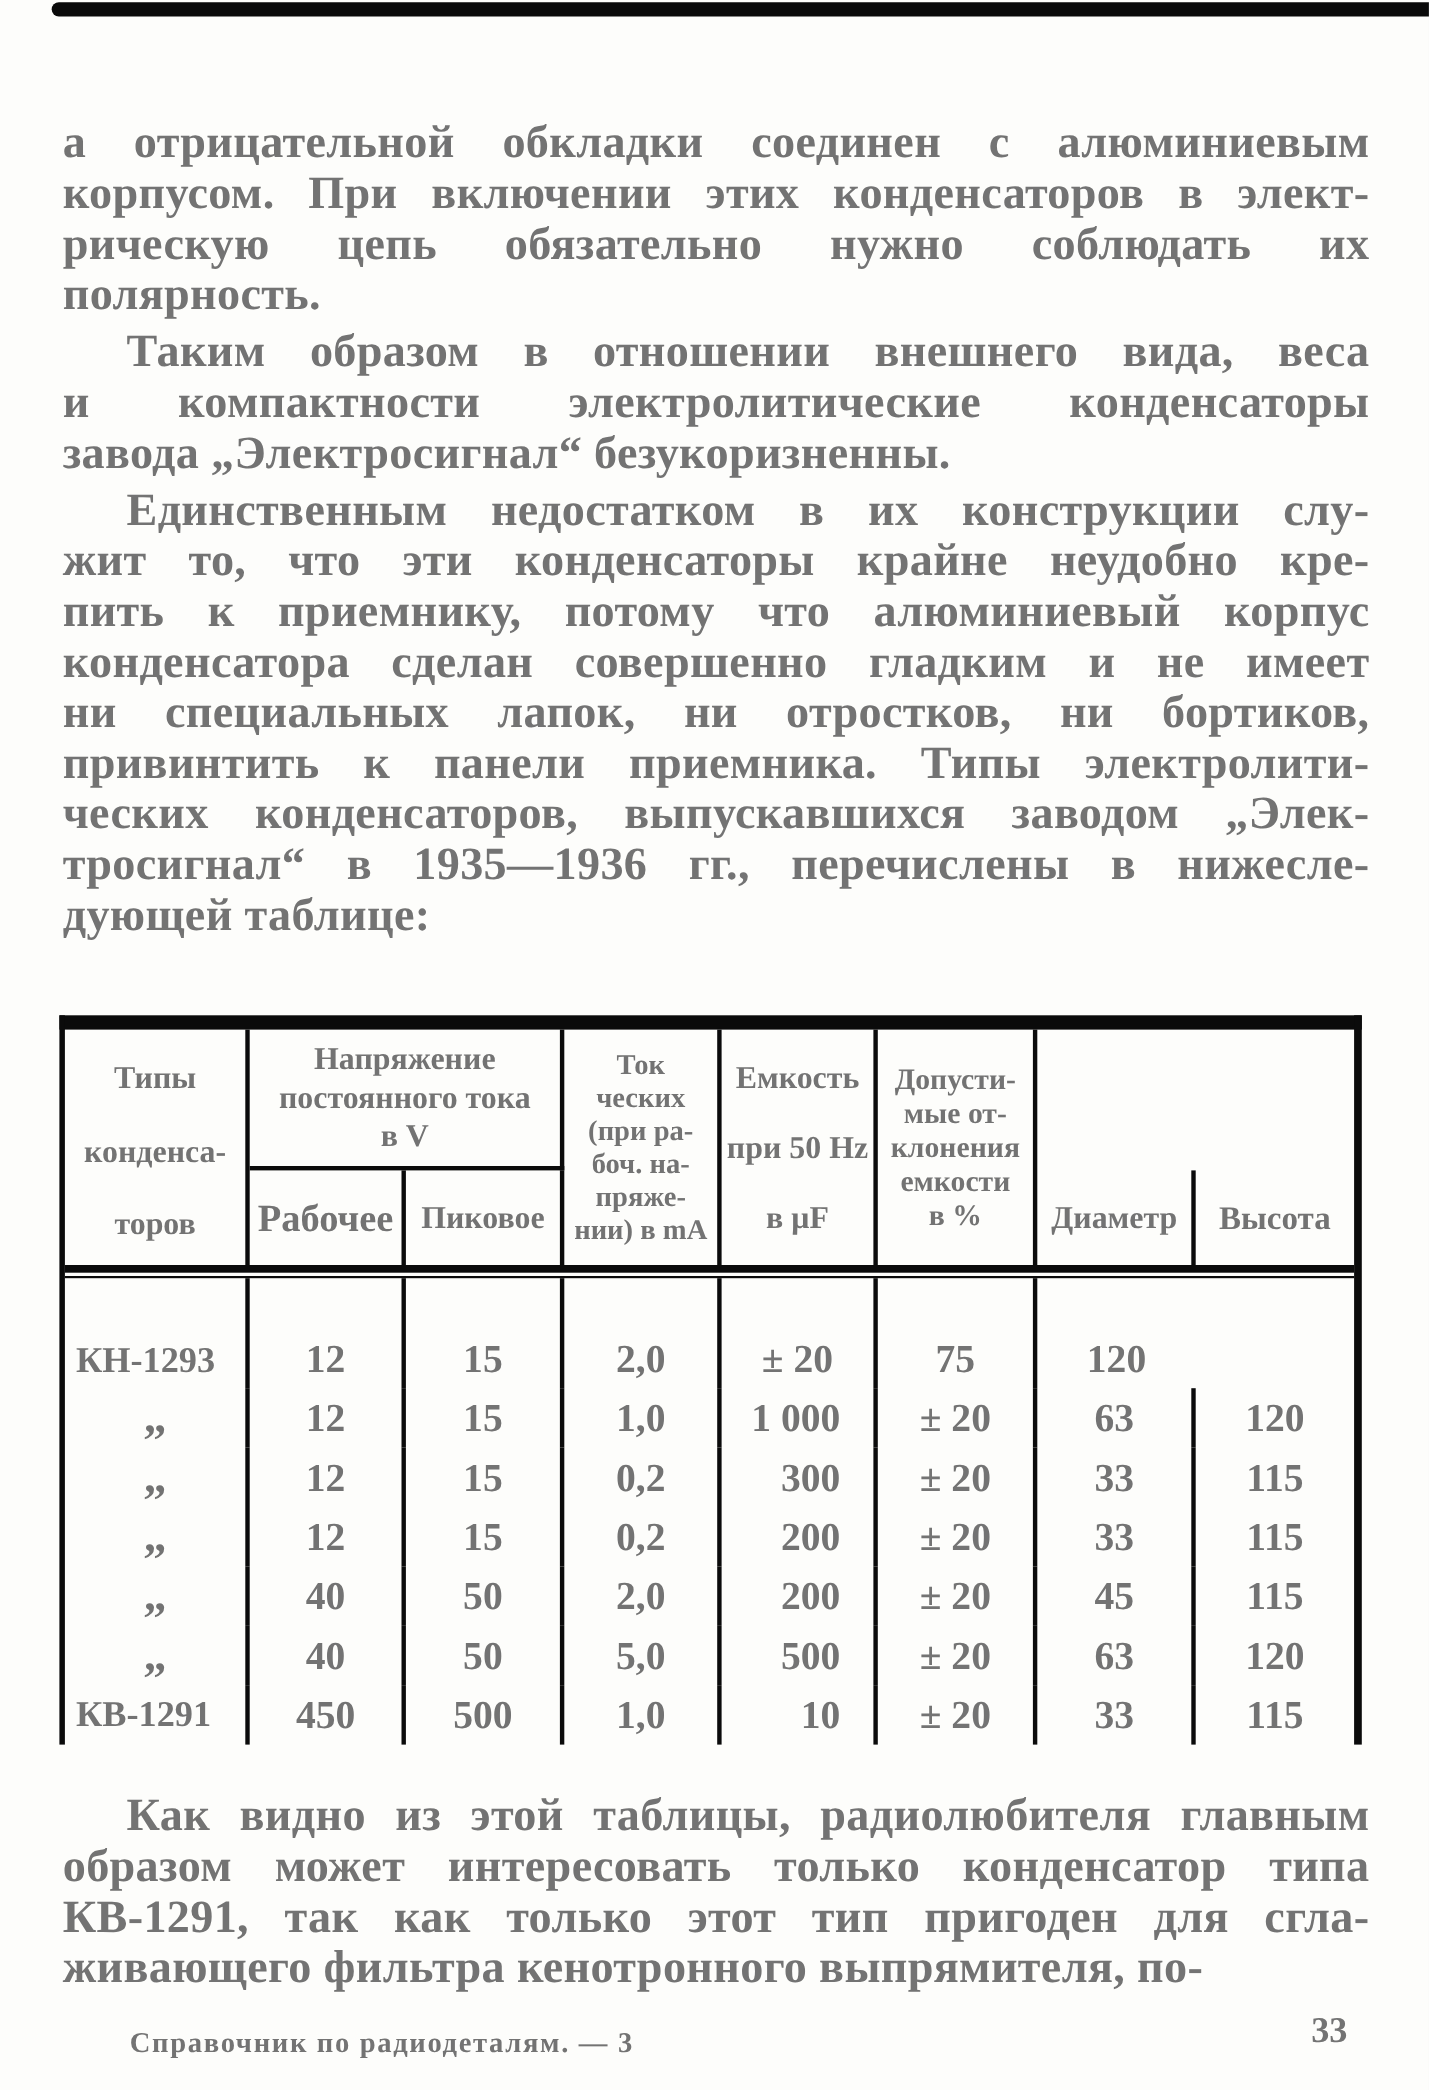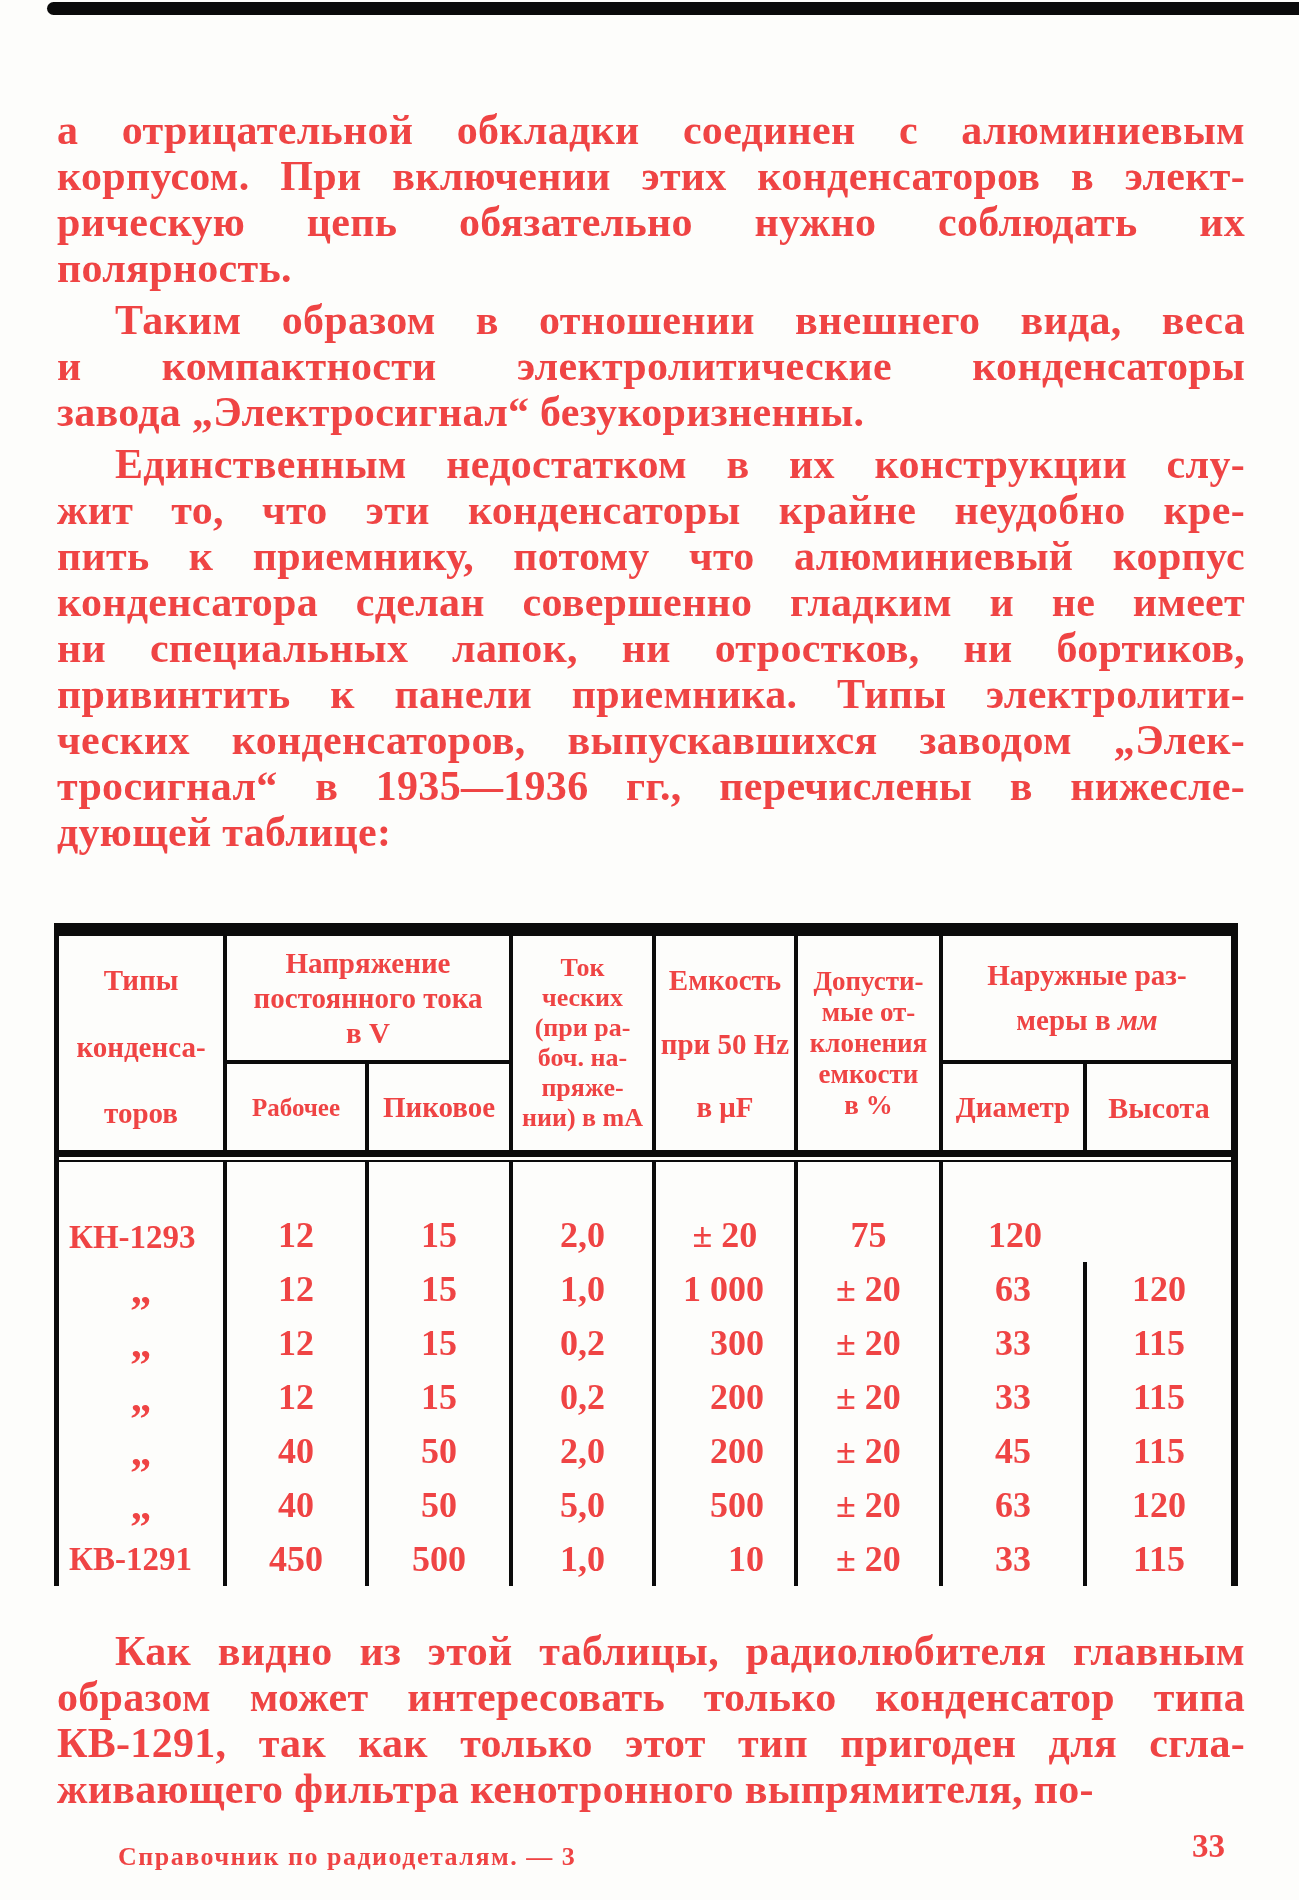--- a/index.html
+++ b/index.html
@@ -1,20 +1,20 @@
 <!DOCTYPE html>
 <html><head>
 <meta charset="utf-8">
 <style>
   html,body{margin:0;padding:0;background:#e8e8e8;}
   .page{
     position:relative;
     width:1299px;height:1900px;
     background:#fdfdfb;
-    color:#ef4444;
+    color:#737373;
     font-family:"Liberation Serif","DejaVu Serif",serif;
     font-weight:700;
     overflow:hidden;
     margin:0 auto;
   }
   
   .topbar{
     position:absolute;left:47px;right:0;top:2px;height:13px;
     background:#0a0a0a;
     border-radius:7px 0 0 7px;
@@ -59,21 +59,21 @@
     font-size:28px;line-height:33px;
   }
   .b-r{border-right:4px solid #0b0b0b;}
   .b-b{border-bottom:4px solid #0b0b0b;}
   .th.types{grid-area:1/1/3/2;justify-content:space-between;padding:28px 0 20px;font-size:29px;}
   .th.vgroup{grid-area:1/2/2/4;font-size:29px;line-height:35px;}
   .th.leak{grid-area:1/4/3/5;font-size:26px;line-height:30px;}
   .th.cap{grid-area:1/5/3/6;justify-content:space-between;padding:28px 0 26px;font-size:29px;}
   .th.tol{grid-area:1/6/3/7;font-size:27px;line-height:31px;}
   .th.dgroup{grid-area:1/7/2/9;justify-content:space-evenly;padding:10px 0;font-size:29px;}
-  .th.rab{grid-area:2/2/3/3;font-size:25px;}
+  .th.rab{grid-area:2/2/3/3;font-size:35px;}
   .th.pik{grid-area:2/3/3/4;font-size:29px;}
   .th.diam{grid-area:2/7/3/8;font-size:29px;}
   .th.vys{grid-area:2/8/3/9;font-size:30px;}
   .unit-i{font-style:italic;}
 
   .rule-gap{height:3px;}
   .tbody{border-top:2px solid #0b0b0b;}
   .row{
     display:grid;
     grid-template-columns:168px 142px 144px 143px 142px 145px 144px 144px;
@@ -159,24 +159,20 @@
         <span>при 50 Hz</span>
         <span>в μF</span>
       </div>
       <div class="th tol b-r">
         <span>Допусти-</span>
         <span>мые от-</span>
         <span>клонения</span>
         <span>емкости</span>
         <span>в %</span>
       </div>
-      <div class="th dgroup b-b">
-        <span>Наружные раз-</span>
-        <span><span>меры в</span>&nbsp;<span class="unit-i">мм</span></span>
-      </div>
       <div class="th rab b-r">
         <span>Рабочее</span>
       </div>
       <div class="th pik b-r">
         <span>Пиковое</span>
       </div>
       <div class="th diam b-r">
         <span>Диаметр</span>
       </div>
       <div class="th vys">

